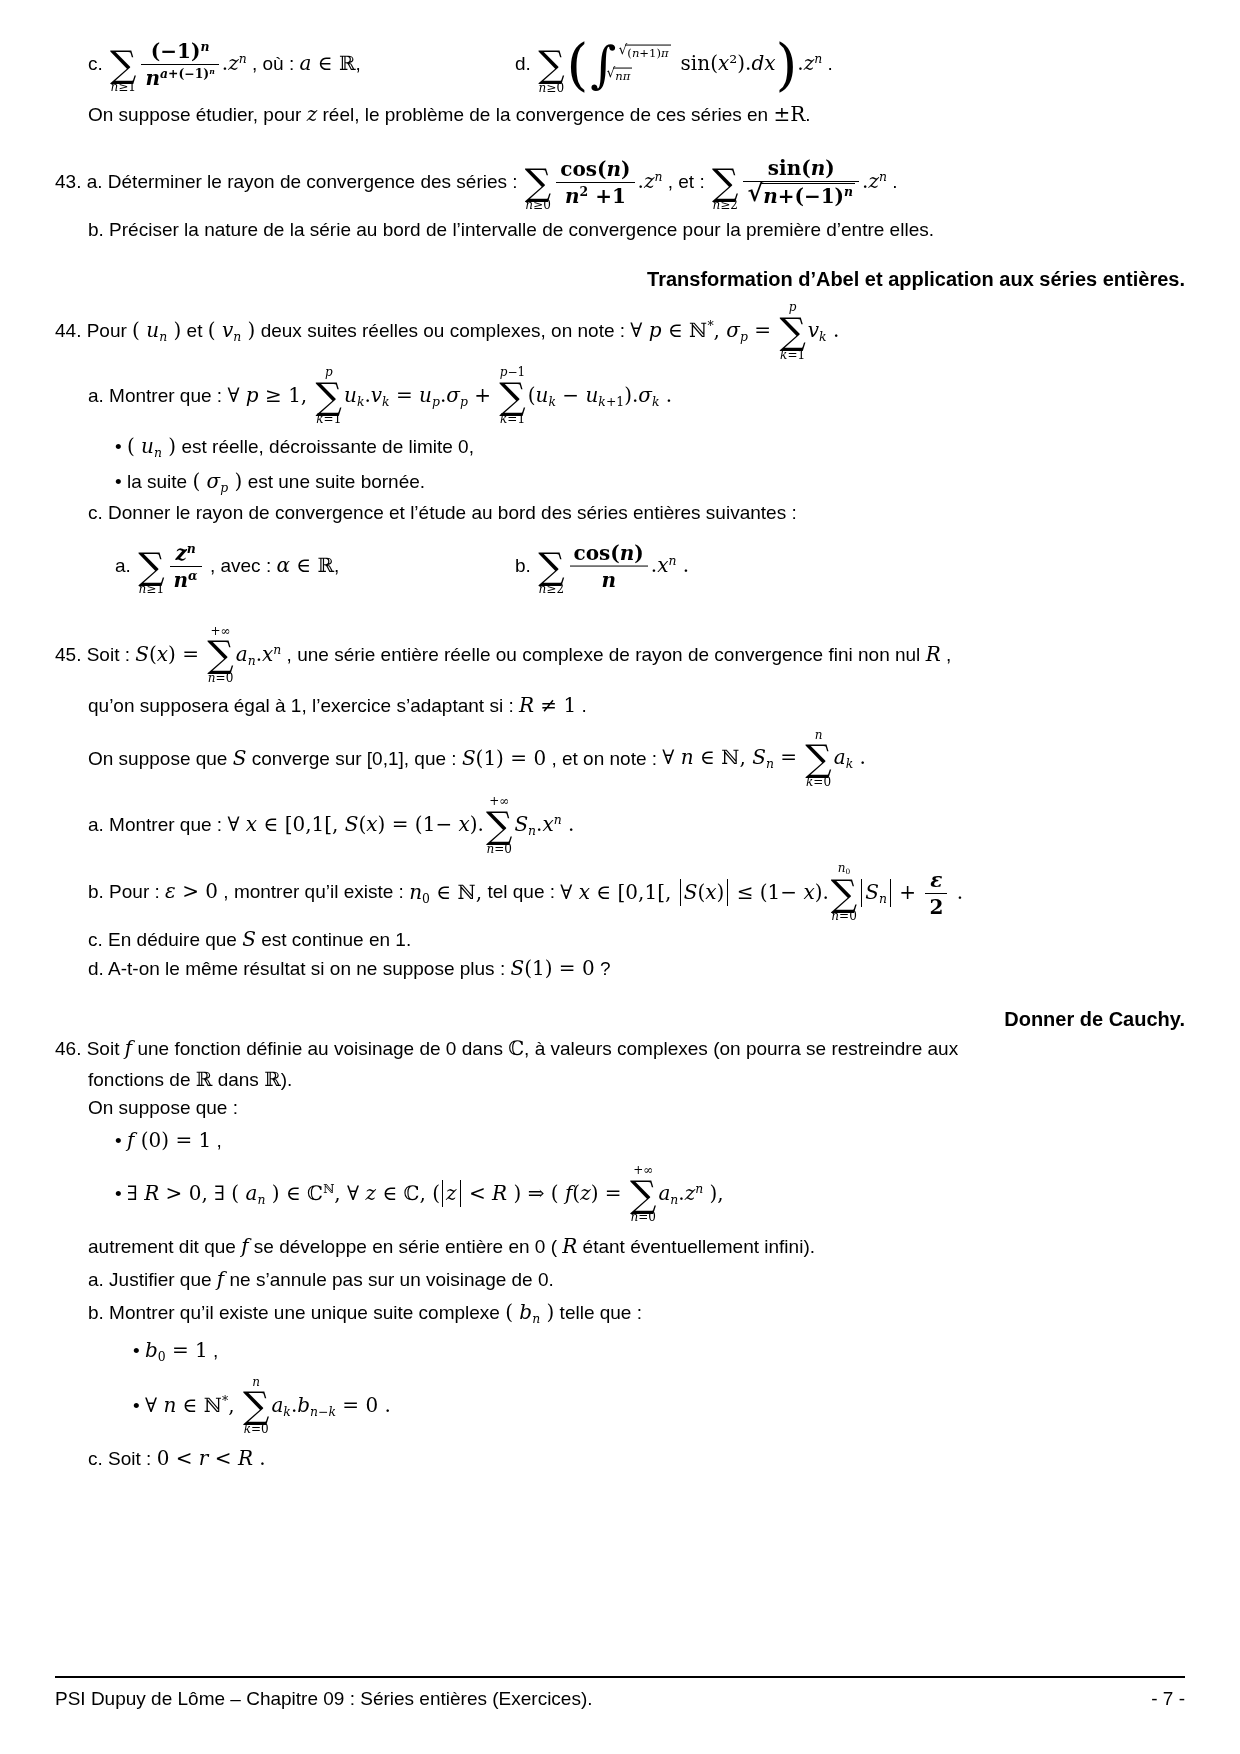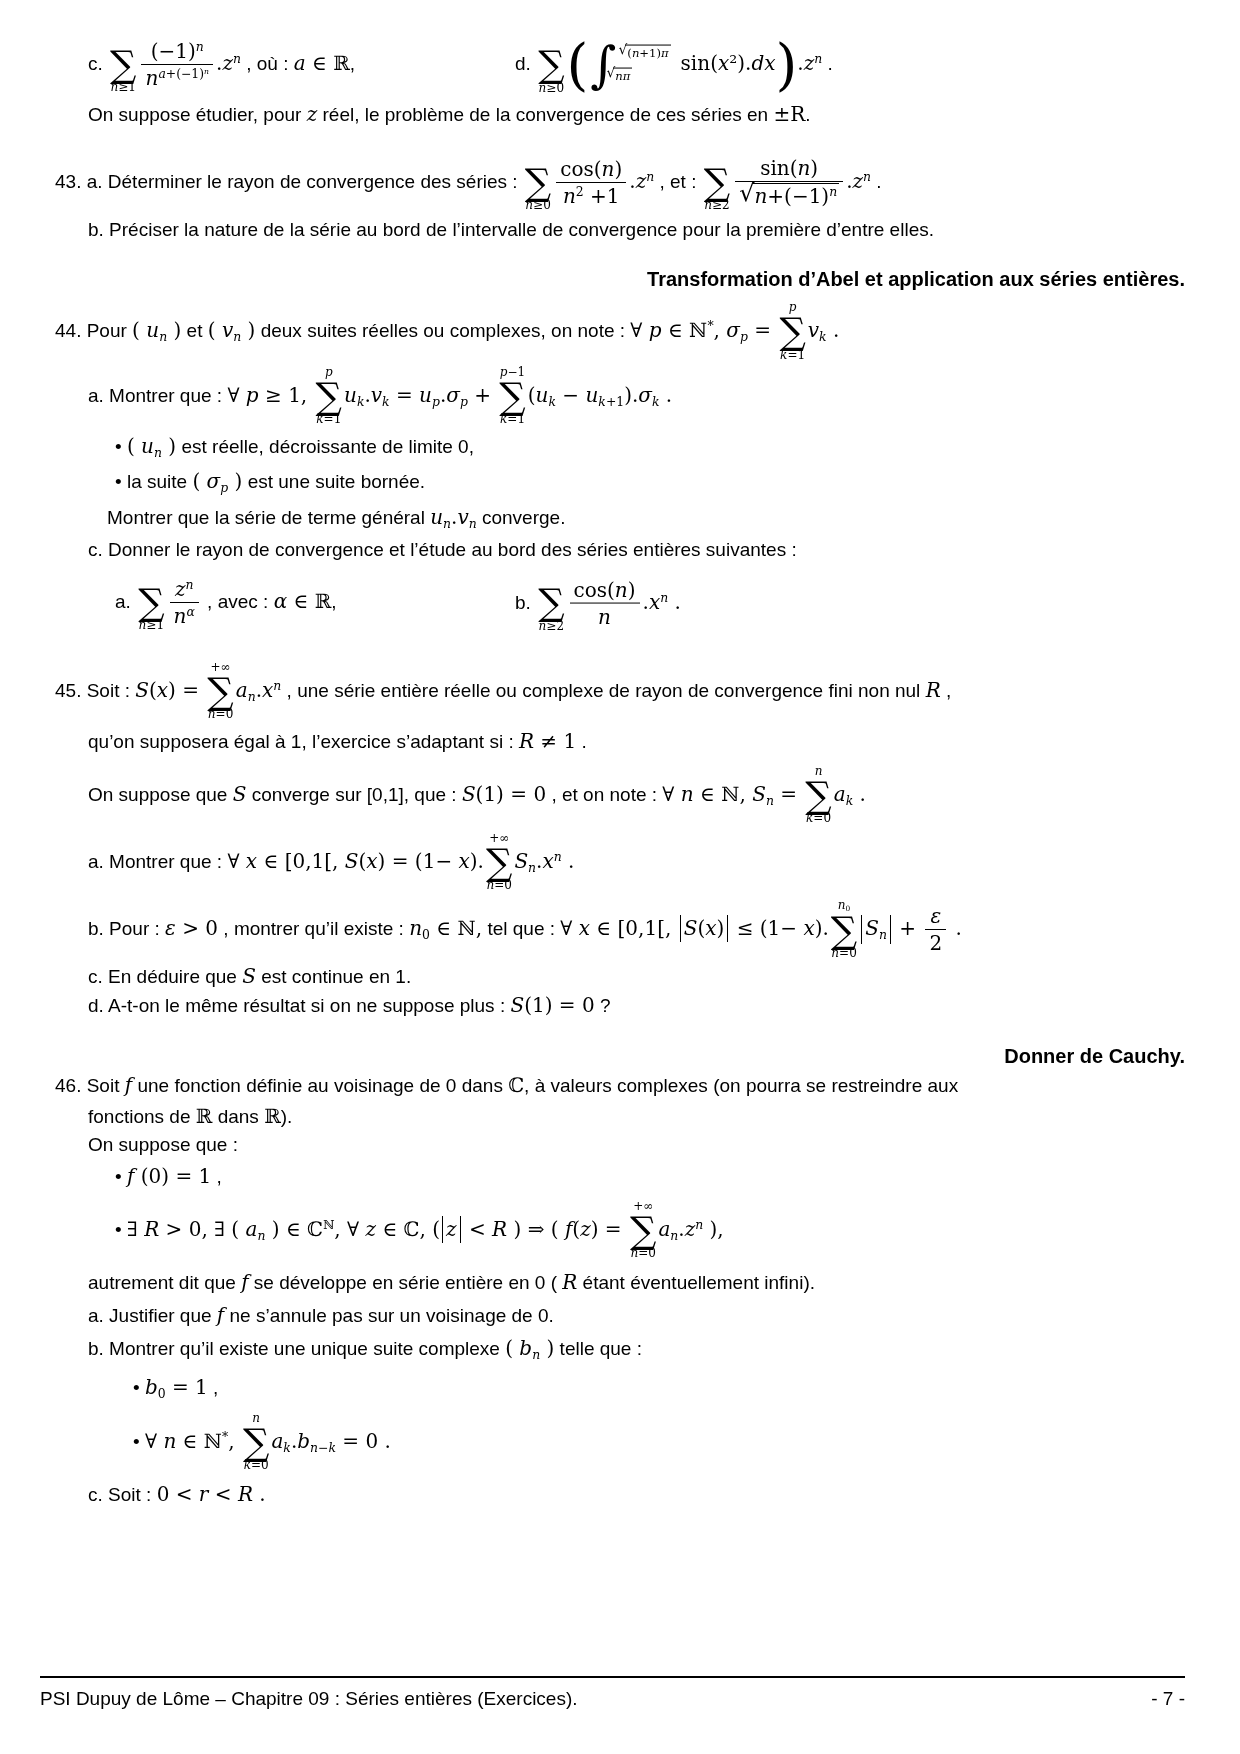--- a/index.html
+++ b/index.html
@@ -7,21 +7,21 @@
         box-sizing:border-box;padding:34px 55px 0 55px;
         font-family:"Liberation Sans",sans-serif;font-size:19px;line-height:1.35;}
   .line{position:relative;}
   .tx{white-space:pre-wrap;}
   
   .m{font-family:"DejaVu Serif","DejaVu Sans",serif;font-size:20px;white-space:pre;}
   .mr{font-style:normal;}
   .mi{font-style:italic;}
   .msup{font-size:62%;vertical-align:0.55em;}
   .msub{font-size:62%;vertical-align:-0.3em;}
-  .mfrac{display:inline-block;vertical-align:middle;text-align:center;margin:0 3px;}
+  .mfrac{display:inline-block;vertical-align:middle;text-align:center;margin:0 3px;font-weight:bold;}
   .fn{display:block;padding:0 4px 1px;border-bottom:1.5px solid #000;line-height:1.2;}
   .fd{display:block;padding:1px 4px 0;line-height:1.2;}
   .mbig{display:inline-block;vertical-align:middle;text-align:center;margin:0 2px;}
   .bl{display:block;font-size:60%;line-height:1.15;min-height:1.15em;}
   .bo{display:block;font-size:185%;line-height:0.9;}
   .mint{display:inline-flex;vertical-align:middle;align-items:center;margin:0 2px;}
   .ig{font-size:250%;line-height:0.8;}
   .il{display:inline-flex;flex-direction:column;justify-content:space-between;align-self:stretch;font-size:58%;margin-left:2px;}
   .ih{display:block;}
   .ii{display:block;margin-left:-12px;}
@@ -36,21 +36,21 @@
   .l1{margin-left:33px;}
   .l2{margin-left:60px;}
   .l2m{margin-left:52px;}
   .l3{margin-left:78px;}
   .heading{font-weight:bold;font-size:20px;text-align:right;}
   .row{position:relative;}
   .col2{position:absolute;left:460px;top:50%;transform:translateY(-50%);}
   
   .mt2{margin-top:2px;}.mt4{margin-top:4px;}.mt6{margin-top:6px;}.mt8{margin-top:8px;}
   .mt10{margin-top:10px;}.mt18{margin-top:24px;}.mt24{margin-top:24px;}.mt28{margin-top:28px;}
-  .footer{position:absolute;left:40px;right:55px;top:1676px;border-top:2.5px solid #000;
+  .footer{position:absolute;left:55px;right:55px;top:1676px;border-top:2.5px solid #000;
           padding-top:8px;display:flex;justify-content:space-between;font-size:19px;align-items:center;}
 </style>
 </head>
 <body>
 
 <div class="page">
 
   <div class="row">
     <div class="line l1 col1"><span class="tx">c. </span><span class="m"><span class="mbig"><span class="bl"></span><span class="bo">∑</span><span class="bl"><span class="mi">n</span><span class="mr">≥1</span></span></span><span class="mfrac"><span class="fn"><span class="mr">(−1)</span><span class="msup"><span class="mi">n</span></span></span><span class="fd"><span class="mi">n</span><span class="msup"><span class="mi">a</span><span class="mr">+(−1)</span><span class="msup"><span class="mi">n</span></span></span></span></span><span class="mr">.</span><span class="mi">z</span><span class="msup"><span class="mi">n</span></span></span><span class="tx"> , où : </span><span class="m"><span class="mi">a</span><span class="mr"> ∈ ℝ</span></span><span class="tx">,</span></div>
     <div class="line col2"><span class="tx">d. </span><span class="m"><span class="mbig"><span class="bl"></span><span class="bo">∑</span><span class="bl"><span class="mi">n</span><span class="mr">≥0</span></span></span><span class="mbp">(</span><span class="mint"><span class="ig">∫</span><span class="il"><span class="ih"><span class="msqrt"><span class="rad">√</span><span class="rbar"><span class="mr">(</span><span class="mi">n</span><span class="mr">+1)</span><span class="mi">π</span></span></span></span><span class="ii"><span class="msqrt"><span class="rad">√</span><span class="rbar"><span class="mi">n</span><span class="mi">π</span></span></span></span></span></span><span class="msp" style="width: 8px;"></span><span class="mr">sin(</span><span class="mi">x</span><span class="mr">²).</span><span class="mi">dx</span><span class="mbp">)</span><span class="mr">.</span><span class="mi">z</span><span class="msup"><span class="mi">n</span></span></span><span class="tx"> .</span></div>
@@ -60,21 +60,20 @@
 
   <div class="line l0 mt18"><span class="tx">43. a. Déterminer le rayon de convergence des séries : </span><span class="m"><span class="mbig"><span class="bl"></span><span class="bo">∑</span><span class="bl"><span class="mi">n</span><span class="mr">≥0</span></span></span><span class="mfrac"><span class="fn"><span class="mr">cos(</span><span class="mi">n</span><span class="mr">)</span></span><span class="fd"><span class="mi">n</span><span class="msup"><span class="mr">2</span></span><span class="mr"> +1</span></span></span><span class="mr">.</span><span class="mi">z</span><span class="msup"><span class="mi">n</span></span></span><span class="tx"> , et : </span><span class="m"><span class="mbig"><span class="bl"></span><span class="bo">∑</span><span class="bl"><span class="mi">n</span><span class="mr">≥2</span></span></span><span class="mfrac"><span class="fn"><span class="mr">sin(</span><span class="mi">n</span><span class="mr">)</span></span><span class="fd"><span class="msqrt"><span class="rad">√</span><span class="rbar"><span class="mi">n</span><span class="mr">+(−1)</span><span class="msup"><span class="mi">n</span></span></span></span></span></span><span class="mr">.</span><span class="mi">z</span><span class="msup"><span class="mi">n</span></span></span><span class="tx"> .</span></div>
   <div class="line l1 mt4"><span class="tx">b. Préciser la nature de la série au bord de l’intervalle de convergence pour la première d’entre elles.</span></div>
 
   <div class="line l0 heading mt24"><span class="tx">Transformation d’Abel et application aux séries entières.</span></div>
 
   <div class="line l0 mt8"><span class="tx">44. Pour </span><span class="m"><span class="mr">( </span><span class="mi">u</span><span class="msub"><span class="mi">n</span></span><span class="mr"> )</span></span><span class="tx"> et </span><span class="m"><span class="mr">( </span><span class="mi">v</span><span class="msub"><span class="mi">n</span></span><span class="mr"> )</span></span><span class="tx"> deux suites réelles ou complexes, on note : </span><span class="m"><span class="mr">∀ </span><span class="mi">p</span><span class="mr"> ∈ ℕ</span><span class="msup"><span class="mr">*</span></span><span class="mr">, </span><span class="mi">σ</span><span class="msub"><span class="mi">p</span></span><span class="mr"> = </span><span class="mbig"><span class="bl"><span class="mi">p</span></span><span class="bo">∑</span><span class="bl"><span class="mi">k</span><span class="mr">=1</span></span></span><span class="mi">v</span><span class="msub"><span class="mi">k</span></span><span class="mr"> .</span></span></div>
   <div class="line l1 mt4"><span class="tx">a. Montrer que : </span><span class="m"><span class="mr">∀ </span><span class="mi">p</span><span class="mr"> ≥ 1, </span><span class="mbig"><span class="bl"><span class="mi">p</span></span><span class="bo">∑</span><span class="bl"><span class="mi">k</span><span class="mr">=1</span></span></span><span class="mi">u</span><span class="msub"><span class="mi">k</span></span><span class="mr">.</span><span class="mi">v</span><span class="msub"><span class="mi">k</span></span><span class="mr"> = </span><span class="mi">u</span><span class="msub"><span class="mi">p</span></span><span class="mr">.</span><span class="mi">σ</span><span class="msub"><span class="mi">p</span></span><span class="mr"> + </span><span class="mbig"><span class="bl"><span class="mi">p</span><span class="mr">−1</span></span><span class="bo">∑</span><span class="bl"><span class="mi">k</span><span class="mr">=1</span></span></span><span class="mr">(</span><span class="mi">u</span><span class="msub"><span class="mi">k</span></span><span class="mr"> − </span><span class="mi">u</span><span class="msub"><span class="mi">k</span><span class="mr">+1</span></span><span class="mr">).</span><span class="mi">σ</span><span class="msub"><span class="mi">k</span></span><span class="mr"> .</span></span></div>
   <div class="line l2 mt6"><span class="tx">• </span><span class="m"><span class="mr">( </span><span class="mi">u</span><span class="msub"><span class="mi">n</span></span><span class="mr"> )</span></span><span class="tx"> est réelle, décroissante de limite 0,</span></div>
   <div class="line l2 mt6"><span class="tx">• la suite </span><span class="m"><span class="mr">( </span><span class="mi">σ</span><span class="msub"><span class="mi">p</span></span><span class="mr"> )</span></span><span class="tx"> est une suite bornée.</span></div>
-  <div class="line l2m mt8"><span class="tx">Montrer que la série de terme général </span><span class="m"><span class="mi">u</span><span class="msub"><span class="mi">n</span></span><span class="mr">.</span><span class="mi">v</span><span class="msub"><span class="mi">n</span></span></span><span class="tx"> converge.</span></div>
   <div class="line l1 mt4"><span class="tx">c. Donner le rayon de convergence et l’étude au bord des séries entières suivantes :</span></div>
 
   <div class="row mt10">
     <div class="line l2 col1"><span class="tx">a. </span><span class="m"><span class="mbig"><span class="bl"></span><span class="bo">∑</span><span class="bl"><span class="mi">n</span><span class="mr">≥1</span></span></span><span class="mfrac"><span class="fn"><span class="mi">z</span><span class="msup"><span class="mi">n</span></span></span><span class="fd"><span class="mi">n</span><span class="msup"><span class="mi">α</span></span></span></span></span><span class="tx"> , avec : </span><span class="m"><span class="mi">α</span><span class="mr"> ∈ ℝ</span></span><span class="tx">,</span></div>
     <div class="line col2"><span class="tx">b. </span><span class="m"><span class="mbig"><span class="bl"></span><span class="bo">∑</span><span class="bl"><span class="mi">n</span><span class="mr">≥2</span></span></span><span class="mfrac"><span class="fn"><span class="mr">cos(</span><span class="mi">n</span><span class="mr">)</span></span><span class="fd"><span class="mi">n</span></span></span><span class="mr">.</span><span class="mi">x</span><span class="msup"><span class="mi">n</span></span><span class="mr"> .</span></span></div>
   </div>
 
   <div class="line l0 mt28"><span class="tx">45. Soit : </span><span class="m"><span class="mi">S</span><span class="mr">(</span><span class="mi">x</span><span class="mr">) = </span><span class="mbig"><span class="bl"><span class="mr">+∞</span></span><span class="bo">∑</span><span class="bl"><span class="mi">n</span><span class="mr">=0</span></span></span><span class="mi">a</span><span class="msub"><span class="mi">n</span></span><span class="mr">.</span><span class="mi">x</span><span class="msup"><span class="mi">n</span></span></span><span class="tx"> , une série entière réelle ou complexe de rayon de convergence fini non nul </span><span class="m"><span class="mi">R</span></span><span class="tx"> ,</span></div>
   <div class="line l1 mt6"><span class="tx">qu’on supposera égal à 1, l’exercice s’adaptant si : </span><span class="m"><span class="mi">R</span><span class="mr"> ≠ 1</span></span><span class="tx"> .</span></div>
   <div class="line l1 mt10"><span class="tx">On suppose que </span><span class="m"><span class="mi">S</span></span><span class="tx"> converge sur [0,1], que : </span><span class="m"><span class="mi">S</span><span class="mr">(1) = 0</span></span><span class="tx"> , et on note : </span><span class="m"><span class="mr">∀ </span><span class="mi">n</span><span class="mr"> ∈ ℕ, </span><span class="mi">S</span><span class="msub"><span class="mi">n</span></span><span class="mr"> = </span><span class="mbig"><span class="bl"><span class="mi">n</span></span><span class="bo">∑</span><span class="bl"><span class="mi">k</span><span class="mr">=0</span></span></span><span class="mi">a</span><span class="msub"><span class="mi">k</span></span><span class="mr"> .</span></span></div>

